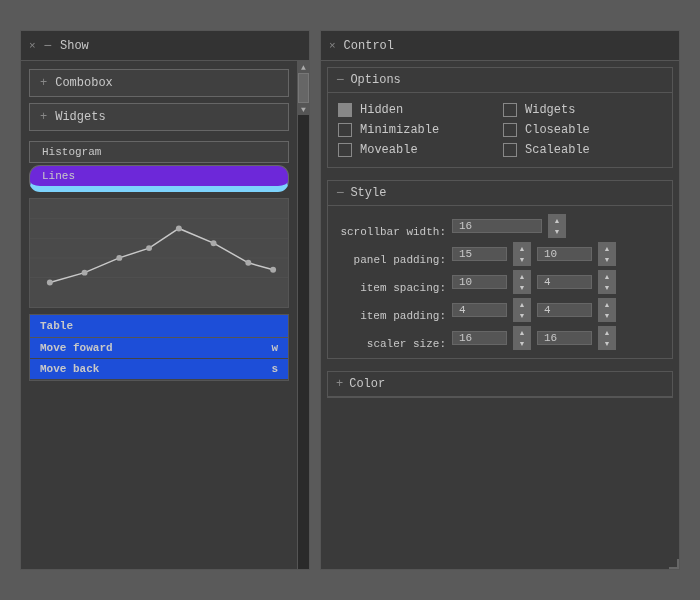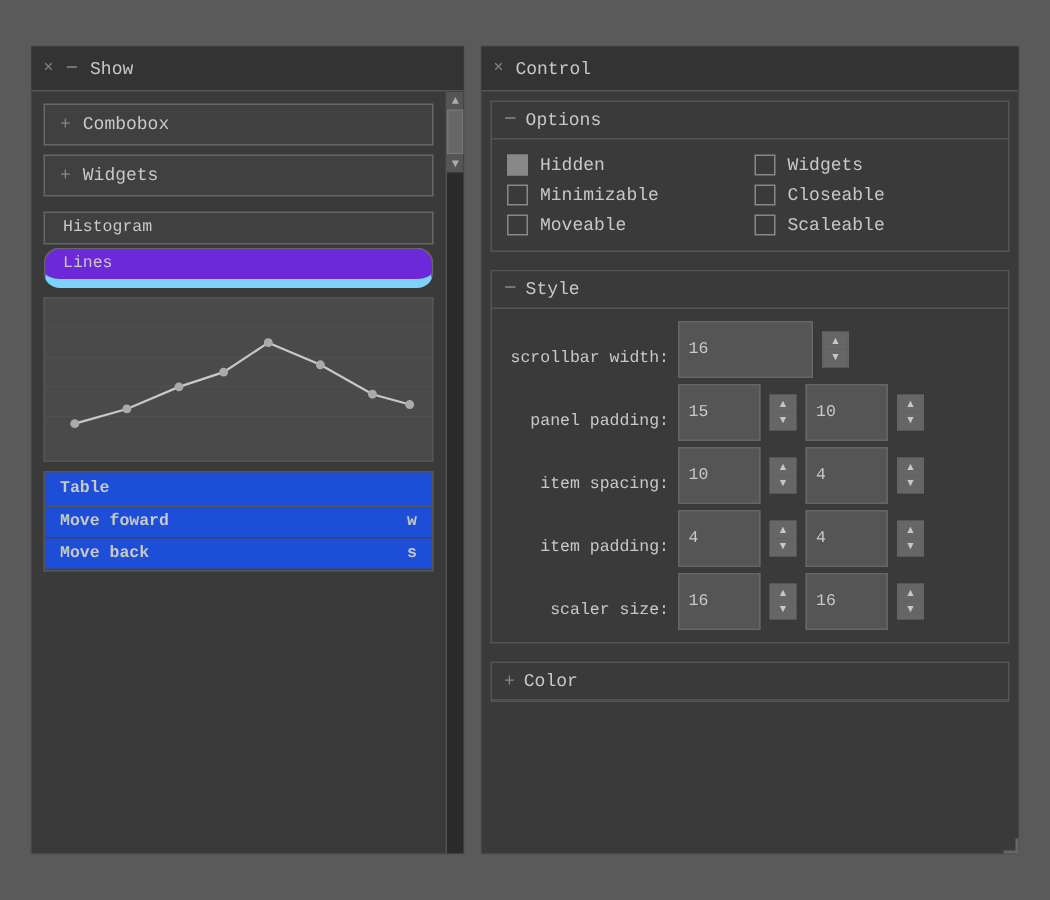--- a/index.html
+++ b/index.html
@@ -231,21 +231,21 @@
       width: 110px;
       text-align: right;
       margin-top: 12px;
     }
     .style-input {
       background: #555;
       border: 1px solid #666;
       color: #c8c8c8;
       font-size: 11px;
       padding: 2px 6px;
-      height: 38px;
+      height: 14px;
       font-family: 'Courier New', monospace;
     }
     .style-input-wide { width: 90px; }
     .style-input-narrow { width: 55px; }
     .spinner {
       display: flex;
       flex-direction: column;
       border: 1px solid #666;
       background: #555;
     }

